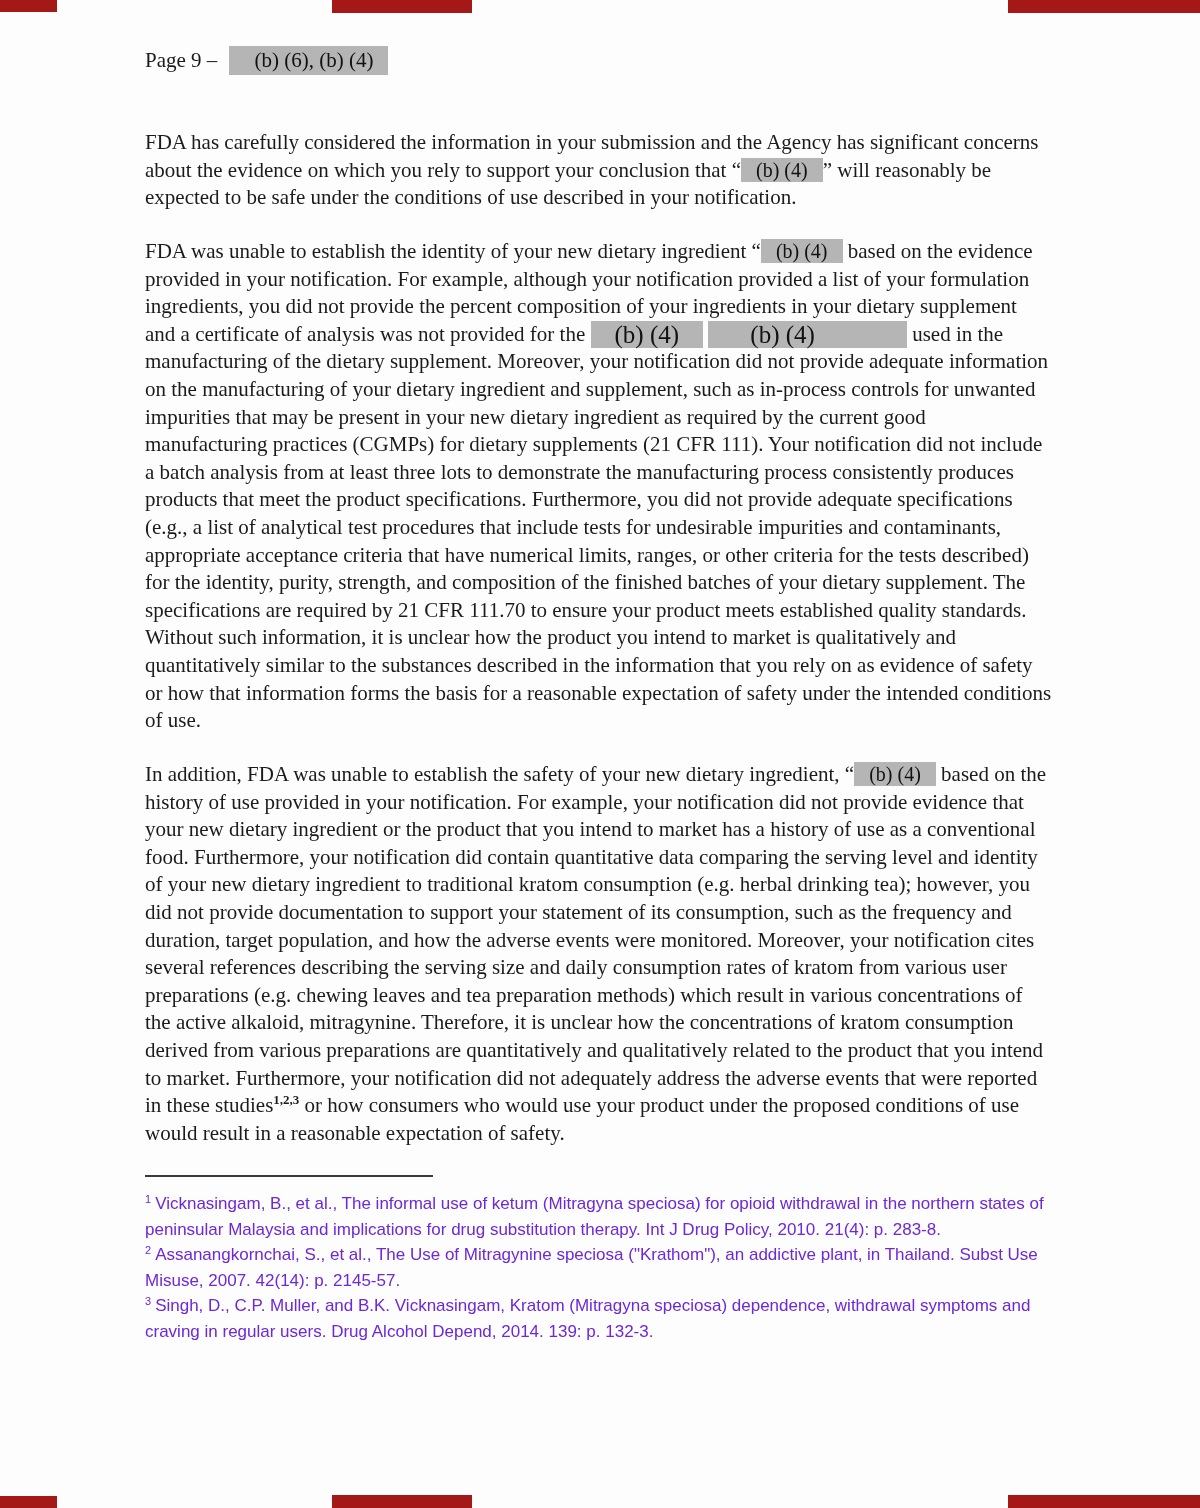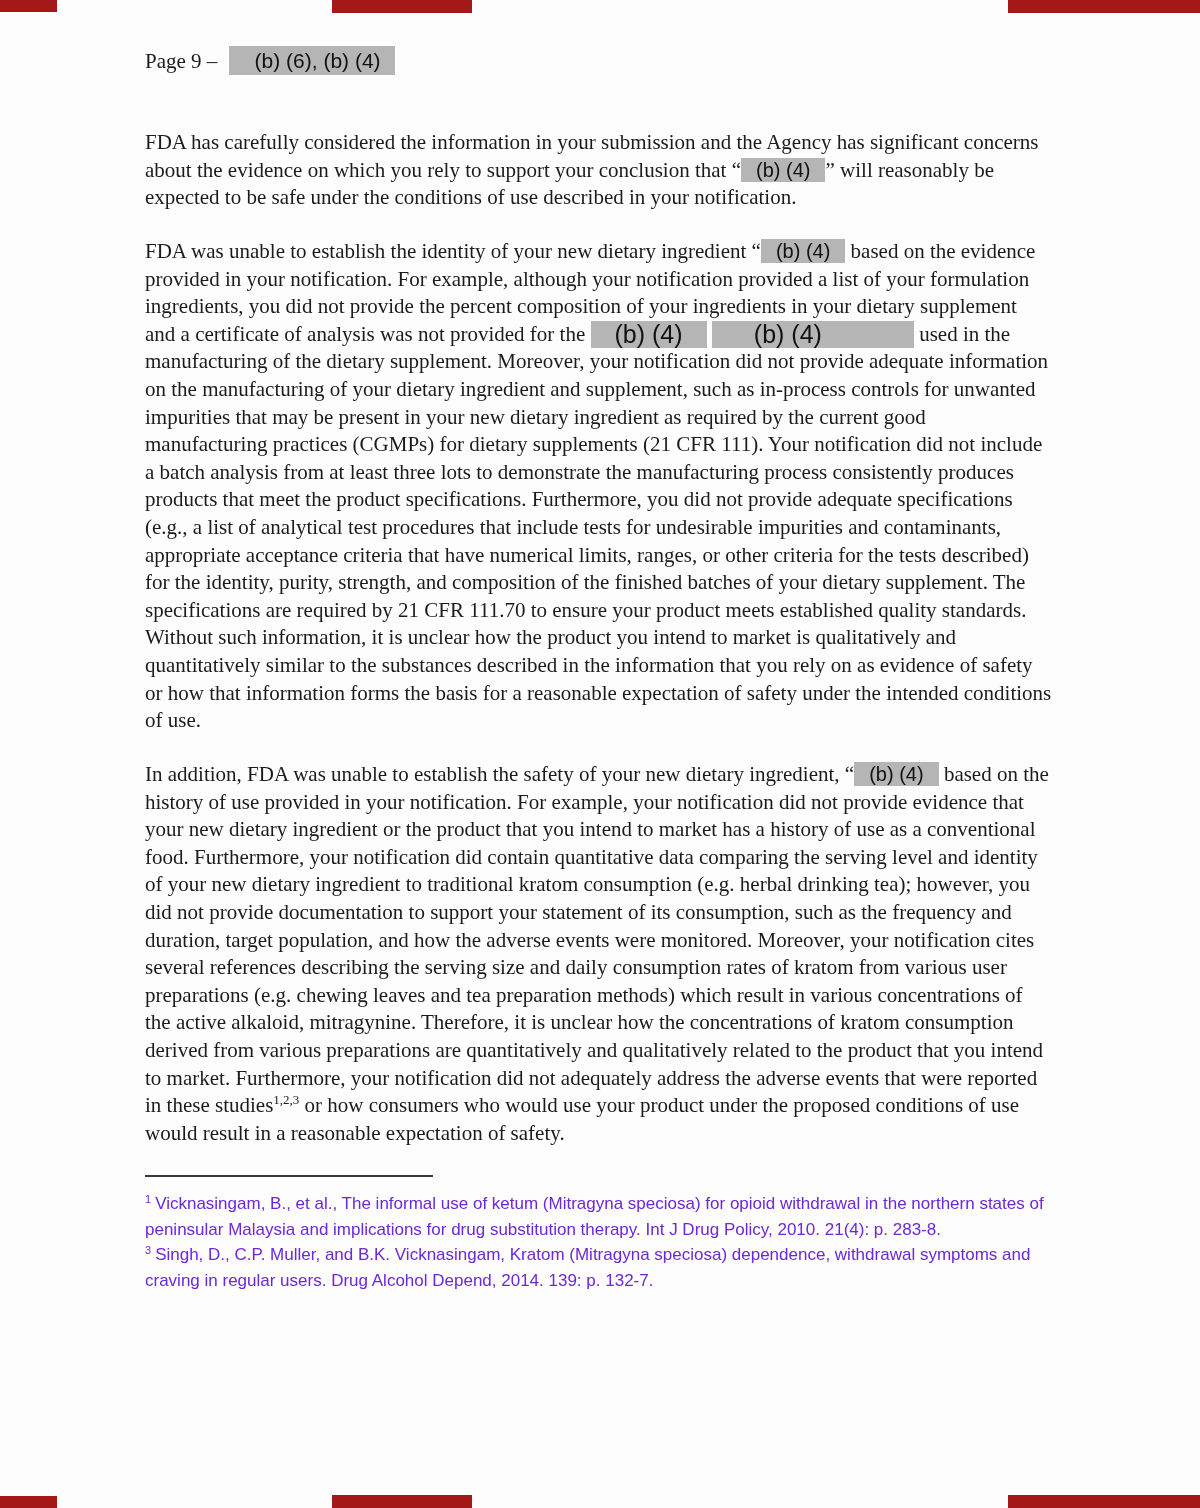--- a/index.html
+++ b/index.html
@@ -26,21 +26,21 @@
   }
   .para {
     font-size: 21px;
     line-height: 1.315;
     margin: 0 13px 26px 0;
     text-align: left;
   }
   .redaction {
     background: #b5b5b5;
     color: #111111;
-    font-family: Liberation Sans, sans-serif;
+    font-family: Liberation Serif, serif;
     font-size: 20px;
     line-height: 1.1;
     padding: 1px 15px;
     display: inline-block;
     white-space: nowrap;
   }
   .redaction.header-box {
     font-size: 21px;
     padding: 3px 14px 3px 26px;
     margin-left: 6px;
@@ -49,20 +49,21 @@
     font-size: 25px;
     padding: 0 24px;
     vertical-align: -2px;
   }
   .redaction.lg-wide {
     padding: 0 92px 0 42px;
   }
   sup.fn-ref {
     font-size: 13px;
     line-height: 0;
+    font-weight: bold;
   }
   .fn-separator {
     border: none;
     border-top: 2px solid #3a3a3a;
     width: 288px;
     margin: 28px 0 14px 0;
   }
   .footnotes {
     font-family: "Liberation Sans", "DejaVu Sans", sans-serif;
     font-size: 17px;
@@ -109,17 +110,18 @@
     <div>
         <p class="para"><span>FDA has carefully considered the information in your submission and the Agency has significant concerns about the evidence on which you rely to support your conclusion that “</span><mark class="redaction">(b) (4)</mark><span>” will reasonably be expected to be safe under the conditions of use described in your notification.</span></p>
         <p class="para"><span>FDA was unable to establish the identity of your new dietary ingredient “</span><mark class="redaction">(b) (4)</mark><span> based on the evidence provided in your notification.  For example, although your notification provided a list of your formulation ingredients, you did not provide the percent composition of your ingredients in your dietary supplement and a certificate of analysis was not provided for the </span><mark class="redaction lg">(b) (4)</mark><span> </span><mark class="redaction lg lg-wide">(b) (4)</mark><span> used in the manufacturing of the dietary supplement.  Moreover, your notification did not provide adequate information on the manufacturing of your dietary ingredient and supplement, such as in-process controls for unwanted impurities that may be present in your new dietary ingredient as required by the current good manufacturing practices (CGMPs) for dietary supplements (21 CFR 111).  Your notification did not include a batch analysis from at least three lots to demonstrate the manufacturing process consistently produces products that meet the product specifications.  Furthermore, you did not provide adequate specifications (e.g., a list of analytical test procedures that include tests for undesirable impurities and contaminants, appropriate acceptance criteria that have numerical limits, ranges, or other criteria for the tests described) for the identity, purity, strength, and composition of the finished batches of your dietary supplement.  The specifications are required by 21 CFR 111.70 to ensure your product meets established quality standards.  Without such information, it is unclear how the product you intend to market is qualitatively and quantitatively similar to the substances described in the information that you rely on as evidence of safety or how that information forms the basis for a reasonable expectation of safety under the intended conditions of use.</span></p>
         <p class="para"><span>In addition, FDA was unable to establish the safety of your new dietary ingredient, “</span><mark class="redaction">(b) (4)</mark><span> based on the history of use provided in your notification.  For example, your notification did not provide evidence that your new dietary ingredient or the product that you intend to market has a history of use as a conventional food.  Furthermore, your notification did contain quantitative data comparing the serving level and identity of your new dietary ingredient to traditional kratom consumption (e.g. herbal drinking tea); however, you did not provide documentation to support your statement of its consumption, such as the frequency and duration, target population, and how the adverse events were monitored.  Moreover, your notification cites several references describing the serving size and daily consumption rates of kratom from various user preparations (e.g. chewing leaves and tea preparation methods) which result in various concentrations of the active alkaloid, mitragynine.  Therefore, it is unclear how the concentrations of kratom consumption derived from various preparations are quantitatively and qualitatively related to the product that you intend to market.  Furthermore, your notification did not adequately address the adverse events that were reported in these studies</span><sup class="fn-ref">1,2,3</sup><span> or how consumers who would use your product under the proposed conditions of use would result in a reasonable expectation of safety.</span></p>
       </div>
 
     <hr class="fn-separator">
 
     <div class="footnotes">
         <p class="footnote"><sup>1</sup><span>Vicknasingam, B., et al., The informal use of ketum (Mitragyna speciosa) for opioid withdrawal in the northern states of peninsular Malaysia and implications for drug substitution therapy. Int J Drug Policy, 2010. 21(4): p. 283-8.</span></p>
-        <p class="footnote"><sup>3</sup><span>Singh, D., C.P. Muller, and B.K. Vicknasingam, Kratom (Mitragyna speciosa) dependence, withdrawal symptoms and craving in regular users. Drug Alcohol Depend, 2014. 139: p. 132-7.</span></p>
+        <p class="footnote"><sup>2</sup><span>Assanangkornchai, S., et al., The Use of Mitragynine speciosa ("Krathom"), an addictive plant, in Thailand. Subst Use Misuse, 2007. 42(14): p. 2145-57.</span></p>
+        <p class="footnote"><sup>3</sup><span>Singh, D., C.P. Muller, and B.K. Vicknasingam, Kratom (Mitragyna speciosa) dependence, withdrawal symptoms and craving in regular users. Drug Alcohol Depend, 2014. 139: p. 132-3.</span></p>
       </div>
 
   </div>
 </div>
 
 </body></html>

